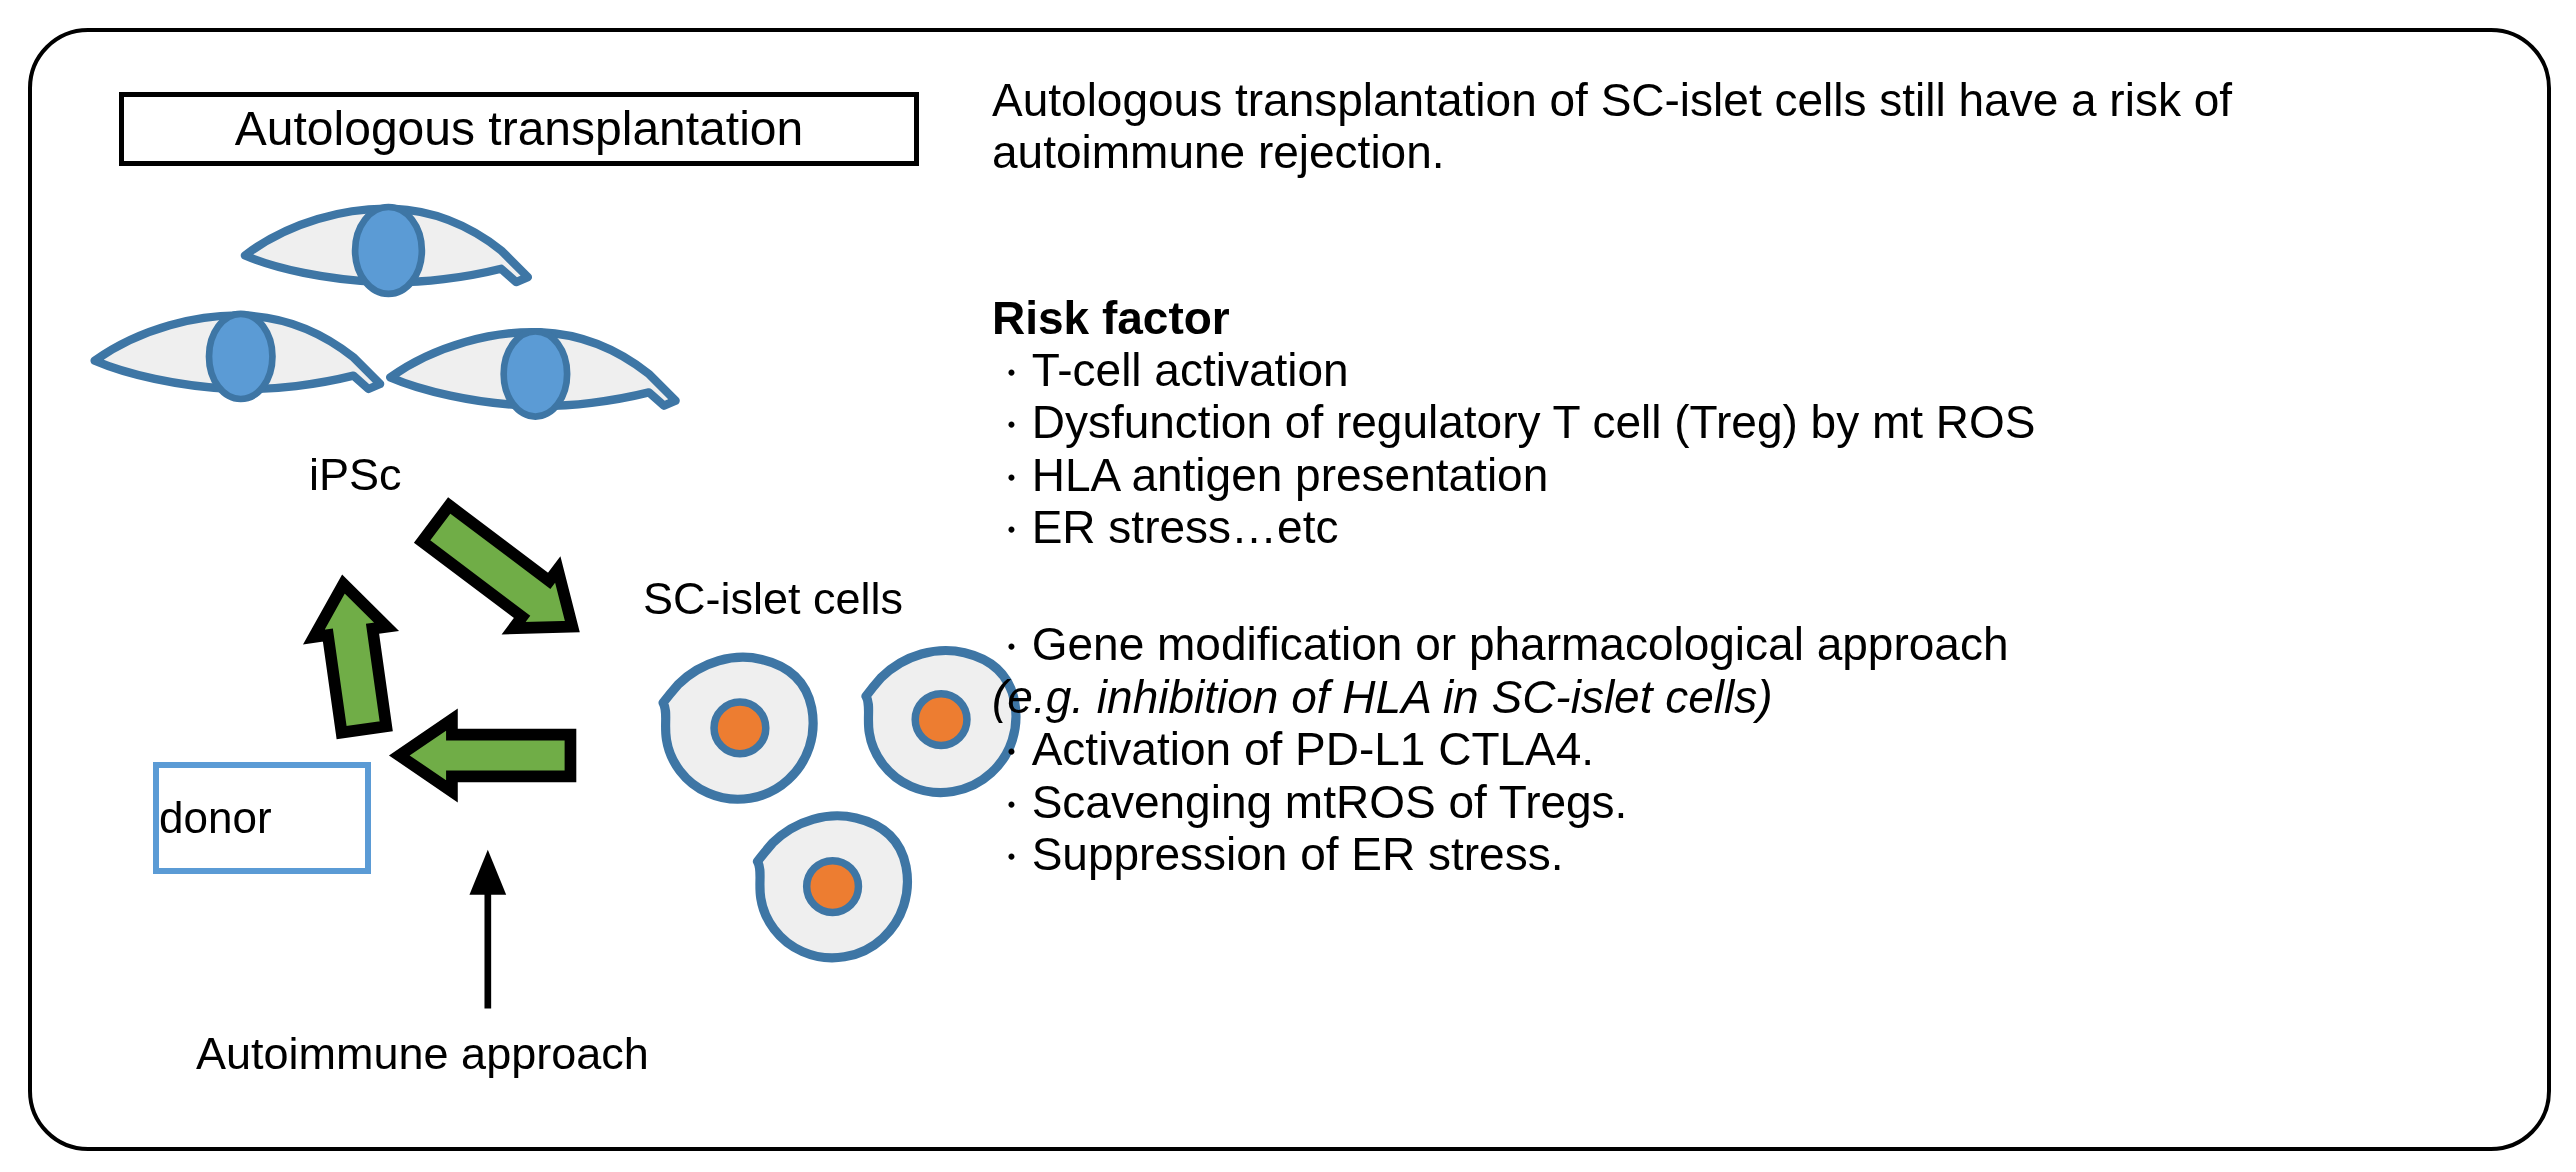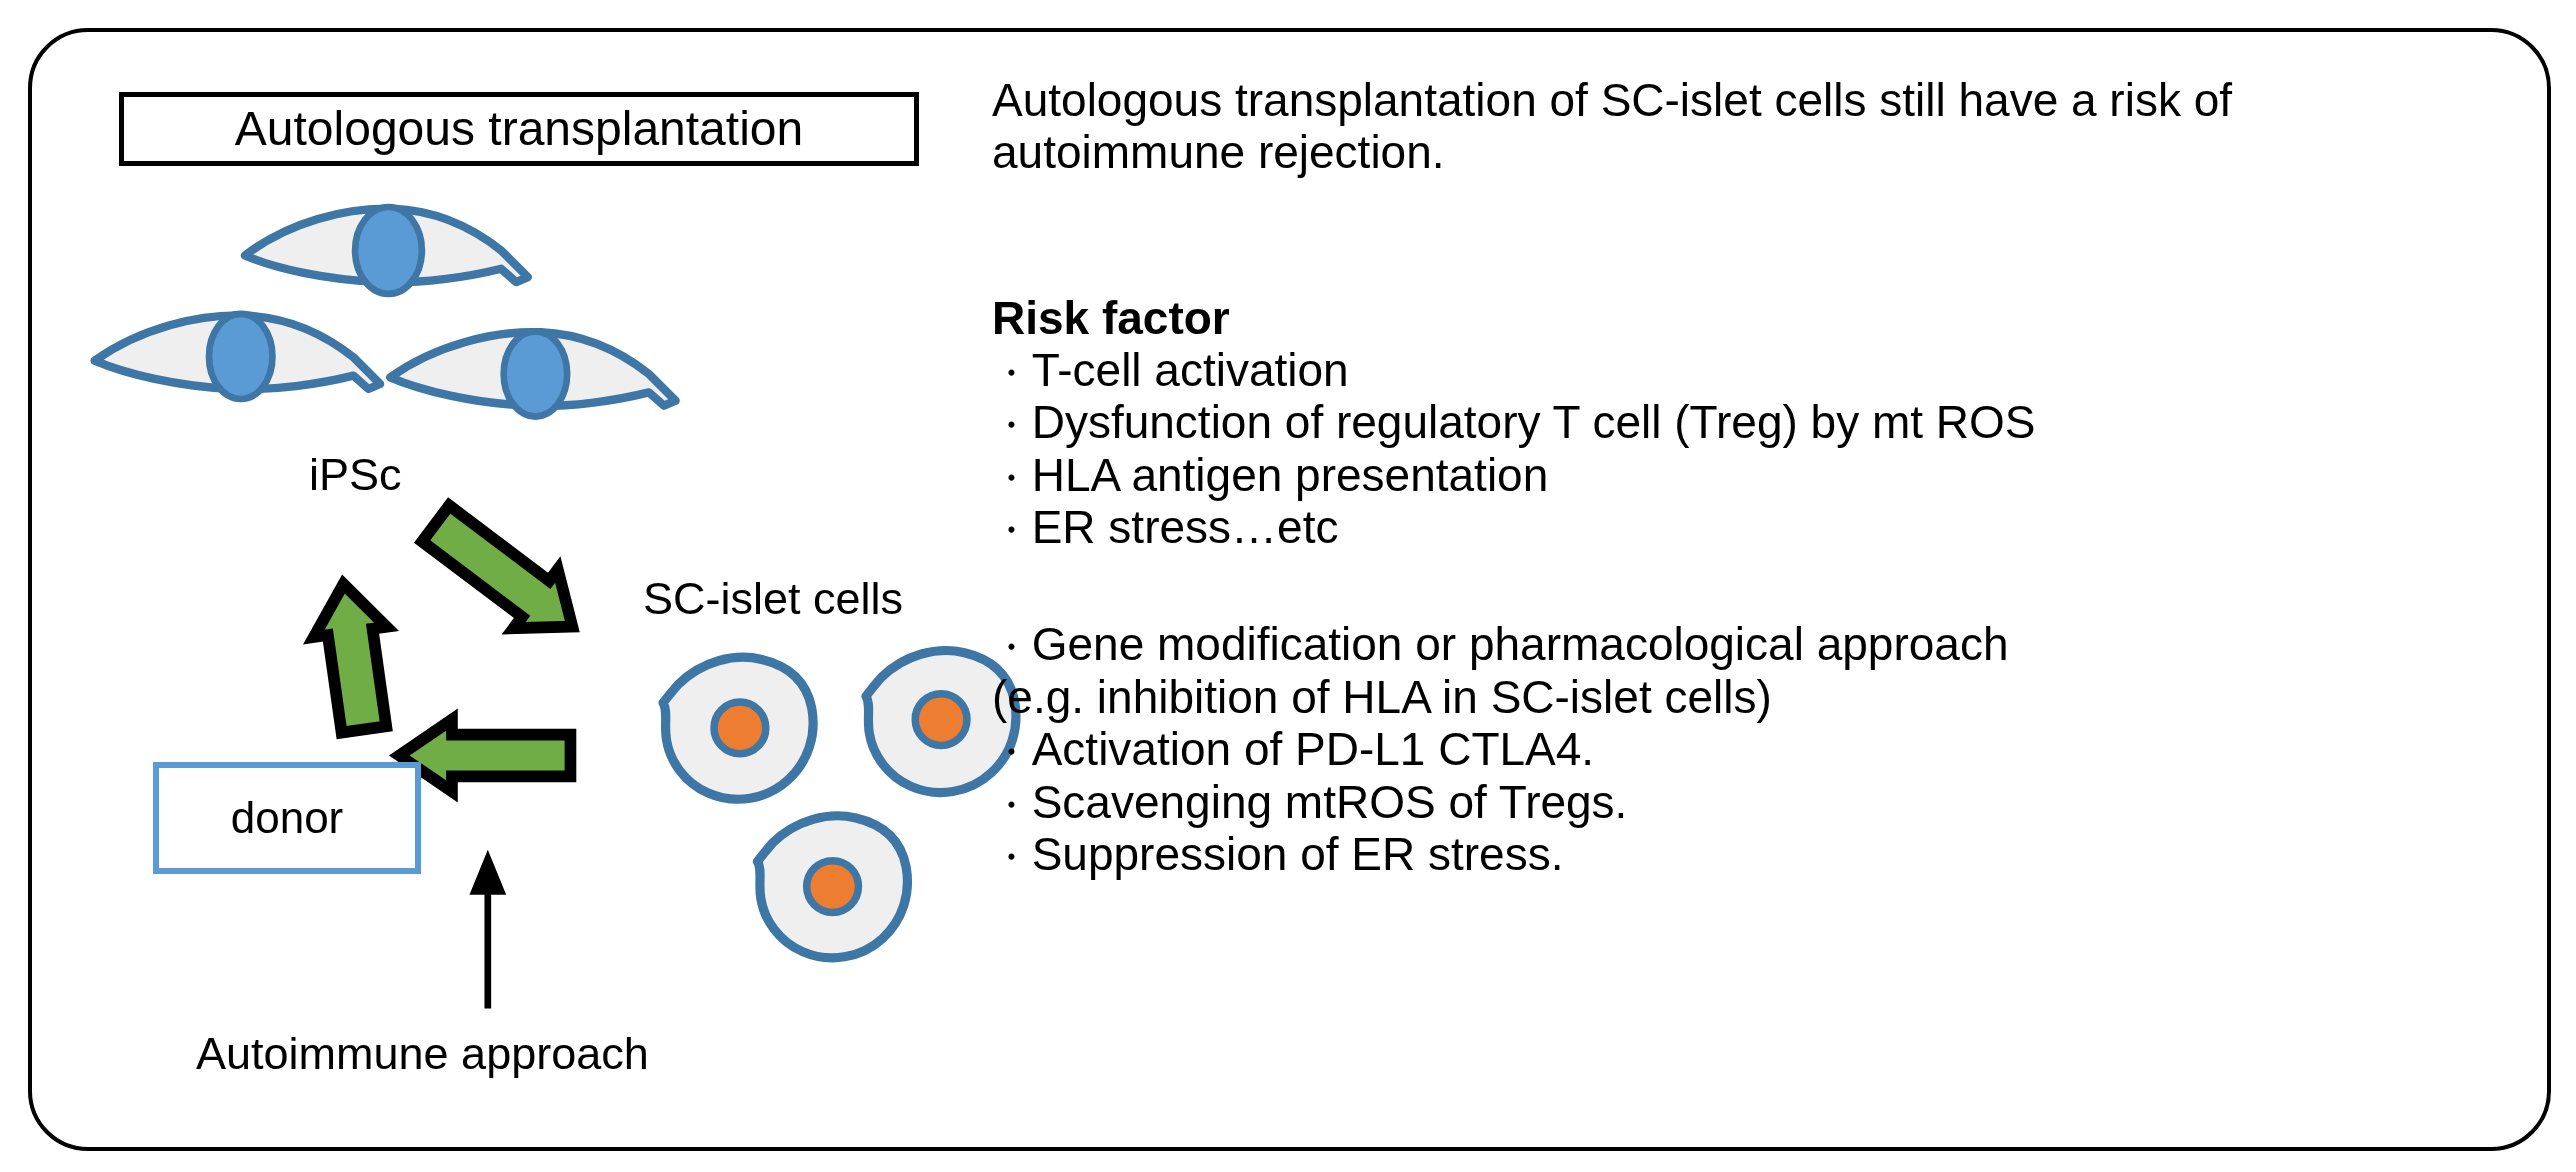--- a/index.html
+++ b/index.html
@@ -76,28 +76,27 @@
     white-space: nowrap;
   }
   #label-ipsc  { left: 309px; top: 452px; }
   #label-scislet { left: 643px; top: 576px; }
   #label-autoimmune { left: 196px; top: 1031px; }
 
   #donor-box {
     position: absolute;
     left: 153px;
     top: 762px;
-    width: 268px;
+    width: 218px;
     height: 112px;
     border: 6.7px solid #5B9BD5;
     box-sizing: border-box;
     background: #ffffff;
     display: flex;
     align-items: center;
-    justify-content: center;
   }
   #donor-box .donor-text {
     font-size: 44px;
     line-height: 1;
     color: #000000;
   }
 
   
   #right-panel {
     position: absolute;
@@ -133,20 +132,21 @@
     align-items: baseline;
   }
   .bullet-list li .dot {
     display: inline-block;
     margin-right: 1.7px;
     font-size: 38px;
   }
   .bullet-list li.noindent {
     margin-left: 0;
     display: block;
+    font-style: italic;
   }
   #risk-block { margin-top: 115px; }
   #strategy-block { margin-top: 65px; }
 </style>
 </head>
 <body>
 
 <div id="figure">
 
   <div id="outer-frame"></div>

